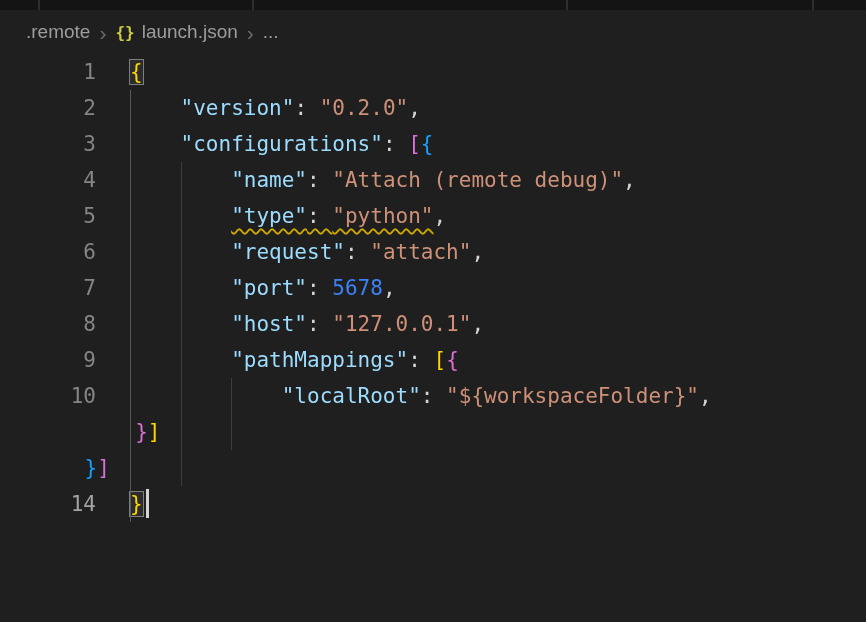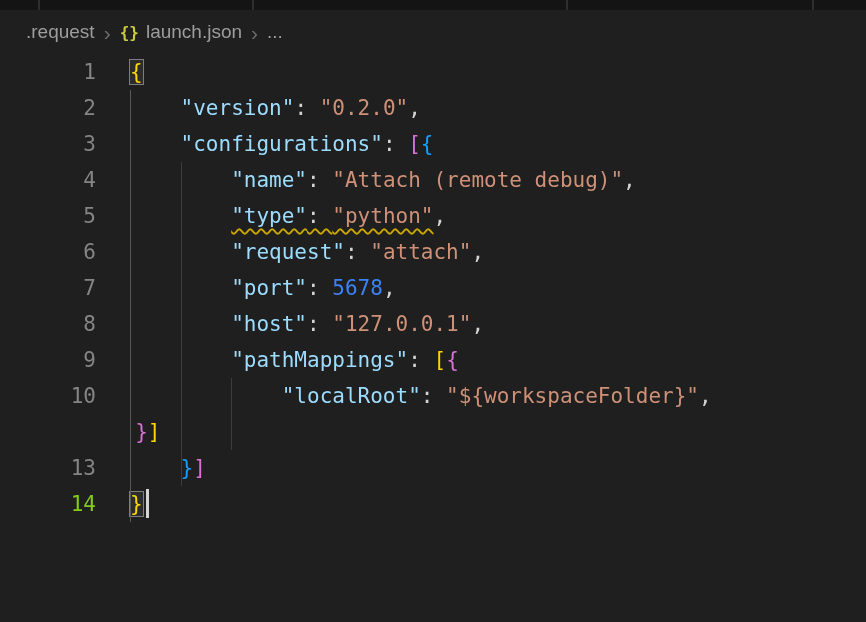--- a/index.html
+++ b/index.html
@@ -16,21 +16,21 @@
   .breadcrumb .crumb { color:#9d9d9d; cursor:pointer; }
   .breadcrumb .chev { color:#6e6e6e; font-size:21px; margin:0 9px; line-height:1; }
   .breadcrumb .json-icon { color:#cbcb41; font-family:"DejaVu Sans Mono", monospace;
     font-size:16px; font-weight:bold; margin-right:7px; }
 
   
   .editor { position:relative; }
   .lines { position:relative; }
   .line { display:flex; height:36px; line-height:36px; font-size:21px; white-space:pre; }
   .gutter { width:96px; text-align:right; color:#858585; flex:0 0 96px; user-select:none; }
-  .gutter.active { color:#84cc16; }
+  .gutter.active { color:#a3a3a3; }
   .code { padding-left:34px; }
 
   .squiggle { text-decoration-line:underline; text-decoration-style:wavy;
     text-decoration-color:#cca700; text-decoration-thickness:1.5px; text-underline-offset:5px; }
   .bracket-match { outline:1px solid #7e7e7e; background:rgba(130,130,130,0.14); }
   .cursor { display:inline-block; width:3px; height:29px; background:#d4d4d4;
     vertical-align:middle; margin-left:3px; margin-top:-3px; }
 
   .indent-guide { position:absolute; width:1px; background:#3d3d3d; }
   .indent-guide.lvl0 { background:#585858; }
@@ -39,40 +39,40 @@
 <body>
 
 <div class="top-strip">
   <div class="tab-sep" style="left:38px"></div>
   <div class="tab-sep" style="left:252px"></div>
   <div class="tab-sep" style="left:566px"></div>
   <div class="tab-sep" style="left:812px"></div>
 </div>
 
 <div class="breadcrumb">
-  <span class="crumb">.request</span>
+  <span class="crumb">.remote</span>
   <span class="chev">›</span>
   <span class="json-icon">{}</span>
   <span class="crumb">launch.json</span>
   <span class="chev">›</span>
   <span class="crumb">...</span>
 </div>
 
 <div class="editor">
   <div class="lines">
       <div class="line"><div class="gutter">1</div><div class="code"><span class="bracket-match" style="color: rgb(255, 215, 0);">{</span></div></div>
       <div class="line"><div class="gutter">2</div><div class="code"><span>    </span><span style="color: rgb(156, 220, 254);">"version"</span><span style="color: rgb(212, 212, 212);">: </span><span style="color: rgb(206, 145, 120);">"0.2.0"</span><span style="color: rgb(212, 212, 212);">,</span></div></div>
       <div class="line"><div class="gutter">3</div><div class="code"><span>    </span><span style="color: rgb(156, 220, 254);">"configurations"</span><span style="color: rgb(212, 212, 212);">: </span><span style="color: rgb(218, 112, 214);">[</span><span style="color: rgb(23, 159, 255);">{</span></div></div>
       <div class="line"><div class="gutter">4</div><div class="code"><span>        </span><span style="color: rgb(156, 220, 254);">"name"</span><span style="color: rgb(212, 212, 212);">: </span><span style="color: rgb(206, 145, 120);">"Attach (remote debug)"</span><span style="color: rgb(212, 212, 212);">,</span></div></div>
       <div class="line"><div class="gutter">5</div><div class="code"><span>        </span><span class="squiggle" style="color: rgb(156, 220, 254);">"type"</span><span class="squiggle" style="color: rgb(212, 212, 212);">: </span><span class="squiggle" style="color: rgb(206, 145, 120);">"python"</span><span style="color: rgb(212, 212, 212);">,</span></div></div>
       <div class="line"><div class="gutter">6</div><div class="code"><span>        </span><span style="color: rgb(156, 220, 254);">"request"</span><span style="color: rgb(212, 212, 212);">: </span><span style="color: rgb(206, 145, 120);">"attach"</span><span style="color: rgb(212, 212, 212);">,</span></div></div>
       <div class="line"><div class="gutter">7</div><div class="code"><span>        </span><span style="color: rgb(156, 220, 254);">"port"</span><span style="color: rgb(212, 212, 212);">: </span><span style="color: #3b82f6;">5678</span><span style="color: rgb(212, 212, 212);">,</span></div></div>
       <div class="line"><div class="gutter">8</div><div class="code"><span>        </span><span style="color: rgb(156, 220, 254);">"host"</span><span style="color: rgb(212, 212, 212);">: </span><span style="color: rgb(206, 145, 120);">"127.0.0.1"</span><span style="color: rgb(212, 212, 212);">,</span></div></div>
       <div class="line"><div class="gutter">9</div><div class="code"><span>        </span><span style="color: rgb(156, 220, 254);">"pathMappings"</span><span style="color: rgb(212, 212, 212);">: </span><span style="color: rgb(255, 215, 0);">[</span><span style="color: rgb(218, 112, 214);">{</span></div></div>
       <div class="line"><div class="gutter">10</div><div class="code"><span>            </span><span style="color: rgb(156, 220, 254);">"localRoot"</span><span style="color: rgb(212, 212, 212);">: </span><span style="color: rgb(206, 145, 120);">"${workspaceFolder}"</span><span style="color: rgb(212, 212, 212);">,</span></div></div>
       <div class="line"><div class="code"><span>        </span><span style="color: rgb(218, 112, 214);">}</span><span style="color: rgb(255, 215, 0);">]</span></div></div>
-      <div class="line"><div class="gutter">13</div><div class="code"><span>    </span><span style="color: rgb(23, 159, 255);">}</span><span style="color: rgb(218, 112, 214);">]</span></div></div>
+      <div class="line"><div class="code"><span>    </span><span style="color: rgb(23, 159, 255);">}</span><span style="color: rgb(218, 112, 214);">]</span></div></div>
       <div class="line"><div class="gutter active">14</div><div class="code"><span class="bracket-match" style="color: rgb(255, 215, 0);">}</span><span class="cursor"></span></div></div>
       <div class="indent-guide lvl0" style="left: 130px; top: 36px; height: 432px;"></div>
       <div class="indent-guide" style="left: 180.578px; top: 108px; height: 324px;"></div>
       <div class="indent-guide" style="left: 231.156px; top: 324px; height: 72px;"></div>
     </div>
 </div>
 
 </body></html>

